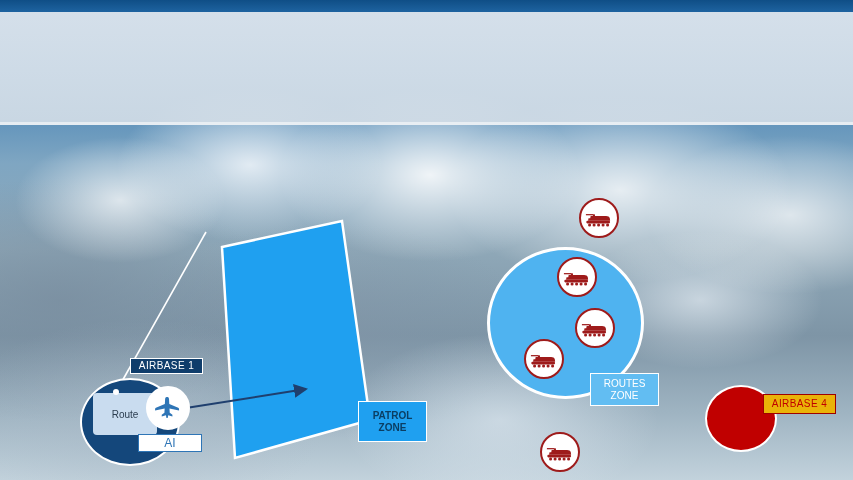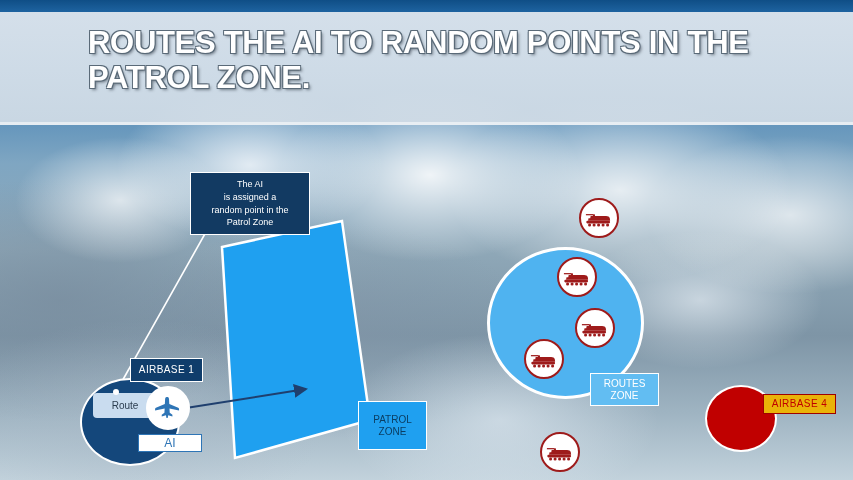--- a/index.html
+++ b/index.html
@@ -38,39 +38,39 @@
       2px 2px 3px rgba(40,50,60,.55);
     text-transform:uppercase;}
   
   .patrol-zone{position:absolute;left:205px;top:215px;width:180px;height:245px;}
   
   .engage-zone{position:absolute;left:487px;top:247px;width:157px;height:152px;
     border-radius:50%;background:#4FB3F0;border:3px solid #ffffff;box-sizing:border-box;}
   
   .airbase1{position:absolute;left:80px;top:378px;width:100px;height:88px;
     border-radius:50%;background:#14477B;border:2px solid #ffffff;box-sizing:border-box;}
-  .route-chip{position:absolute;left:93px;top:393px;width:64px;height:25px;
+  .route-chip{position:absolute;left:93px;top:393px;width:64px;height:42px;
     background:#C9DCEF;border-radius:4px;display:flex;align-items:center;
     justify-content:center;font-size:10px;color:#2b3d4f;}
   
   .jet-marker{position:absolute;left:146px;top:386px;width:44px;height:44px;
     border-radius:50%;background:#ffffff;border:2px solid #ffffff;box-sizing:border-box;
     display:flex;align-items:center;justify-content:center;}
   
   .airbase4-circle{position:absolute;left:705px;top:385px;width:72px;height:67px;
     border-radius:50%;background:#C00000;border:2px solid #ffffff;box-sizing:border-box;}
   
   .lbl{position:absolute;box-sizing:border-box;display:flex;flex-direction:column;
     align-items:center;justify-content:center;text-align:center;line-height:1.18;}
-  .lbl-airbase1{left:130px;top:358px;width:73px;height:24px;background:#0F3D6B;
+  .lbl-airbase1{left:130px;top:358px;width:73px;height:16px;background:#0F3D6B;
     border:1.5px solid #ffffff;color:#ffffff;font-size:10px;letter-spacing:.4px;}
   .lbl-ai{left:138px;top:434px;width:64px;height:18px;background:#ffffff;
     border:1.5px solid #2E75B6;color:#2E75B6;font-size:12px;}
-  .lbl-patrol{left:358px;top:401px;width:69px;height:49px;background:#1FA0F0;
-    border:1.5px solid #ffffff;color:#0B3E63;font-size:10px;font-weight:normal;}
+  .lbl-patrol{left:358px;top:401px;width:69px;height:41px;background:#1FA0F0;
+    border:1.5px solid #ffffff;color:#0B3E63;font-size:10px;font-weight:bold;}
   .lbl-engage{left:590px;top:373px;width:69px;height:33px;background:#62BDF2;
     border:1.5px solid #ffffff;color:#ffffff;font-size:10px;}
   .lbl-airbase4{left:763px;top:394px;width:73px;height:20px;background:#eab308;
     border:1.5px solid #9E0000;color:#C00000;font-size:10px;letter-spacing:.4px;}
   
   .callout{position:absolute;left:190px;top:172px;width:120px;height:63px;
     background:#123A62;border:1.5px solid #ffffff;box-sizing:border-box;
     color:#ffffff;font-size:9px;line-height:1.42;text-align:center;
     display:flex;align-items:center;justify-content:center;padding:2px 4px;}
   
@@ -88,21 +88,20 @@
 <body>
 
 <div id="stage">
 
   <div class="sky"></div>
   <div class="sky-top-strip"></div>
 
   <div class="title-band">
     <div class="band-edge"></div>
   </div>
-  <div class="title">ROUTES THE AI TO RANDOM POINTS IN THE PATROL ZONE.</div>
 
   <svg style="position:absolute;left:0;top:0" width="853" height="480">
     <line x1="206" y1="232" x2="116" y2="392" stroke="#ffffff" stroke-width="1.6"></line>
   </svg>
 
   <div class="patrol-zone">
     <svg width="180" height="245" viewBox="0 0 180 245">
       <polygon points="17,32 137,6 165,205 30,243" fill="#1FA0F0" stroke="#ffffff" stroke-width="2.5"></polygon>
     </svg>
   </div>
@@ -199,28 +198,20 @@
         <rect x="1.5" y="14.5" width="29" height="3.2" rx="1.4" fill="#9E1B1B"></rect>
         <circle cx="5.5" cy="19.6" r="1.9" fill="#9E1B1B"></circle>
         <circle cx="11" cy="19.6" r="1.9" fill="#9E1B1B"></circle>
         <circle cx="16.5" cy="19.6" r="1.9" fill="#9E1B1B"></circle>
         <circle cx="22" cy="19.6" r="1.9" fill="#9E1B1B"></circle>
         <circle cx="27.5" cy="19.6" r="1.9" fill="#9E1B1B"></circle>
       </svg>
     </span>
   </div>
 
-  <div class="callout">
-    <div>
-      <div>The AI</div>
-      <div>is assigned a</div>
-      <div>random point in the</div>
-      <div>Patrol Zone</div>
-    </div>
-  </div>
 
   <div class="lbl lbl-airbase1">AIRBASE 1</div>
   <div class="lbl lbl-ai">AI</div>
   <div class="lbl lbl-patrol">
     <span>PATROL</span>
     <span>ZONE</span>
   </div>
   <div class="lbl lbl-engage">
     <span>ROUTES</span>
     <span>ZONE</span>

